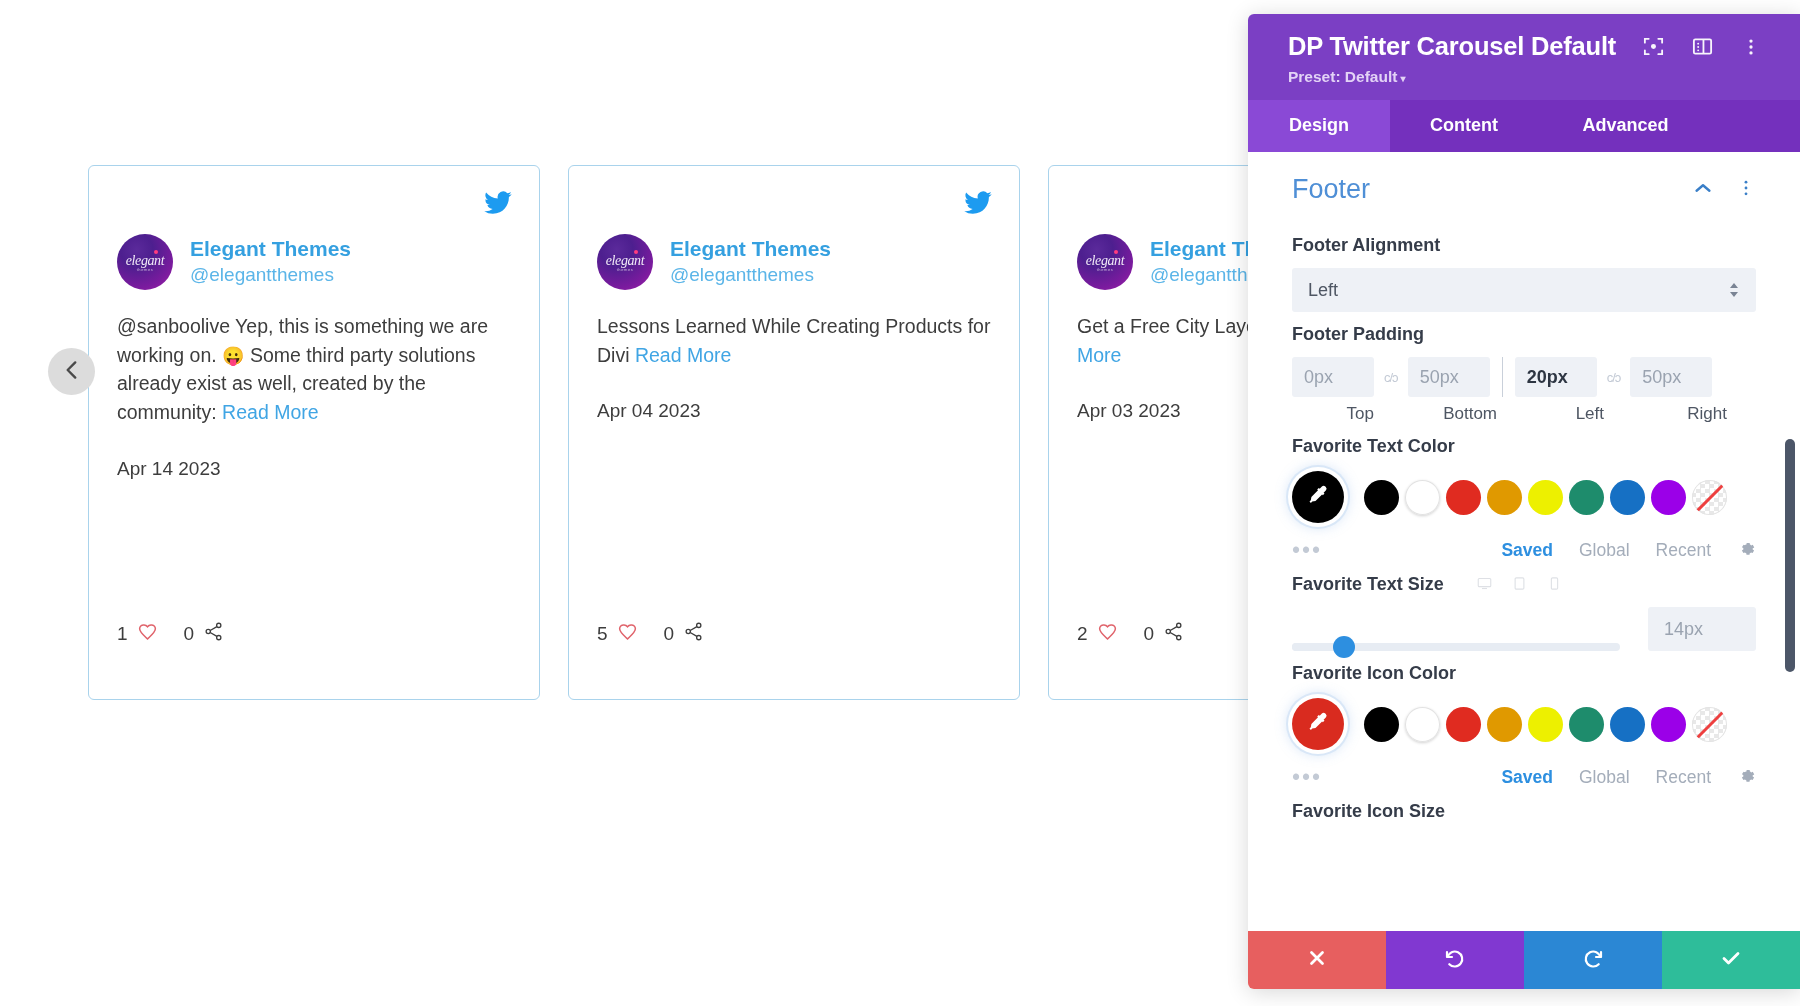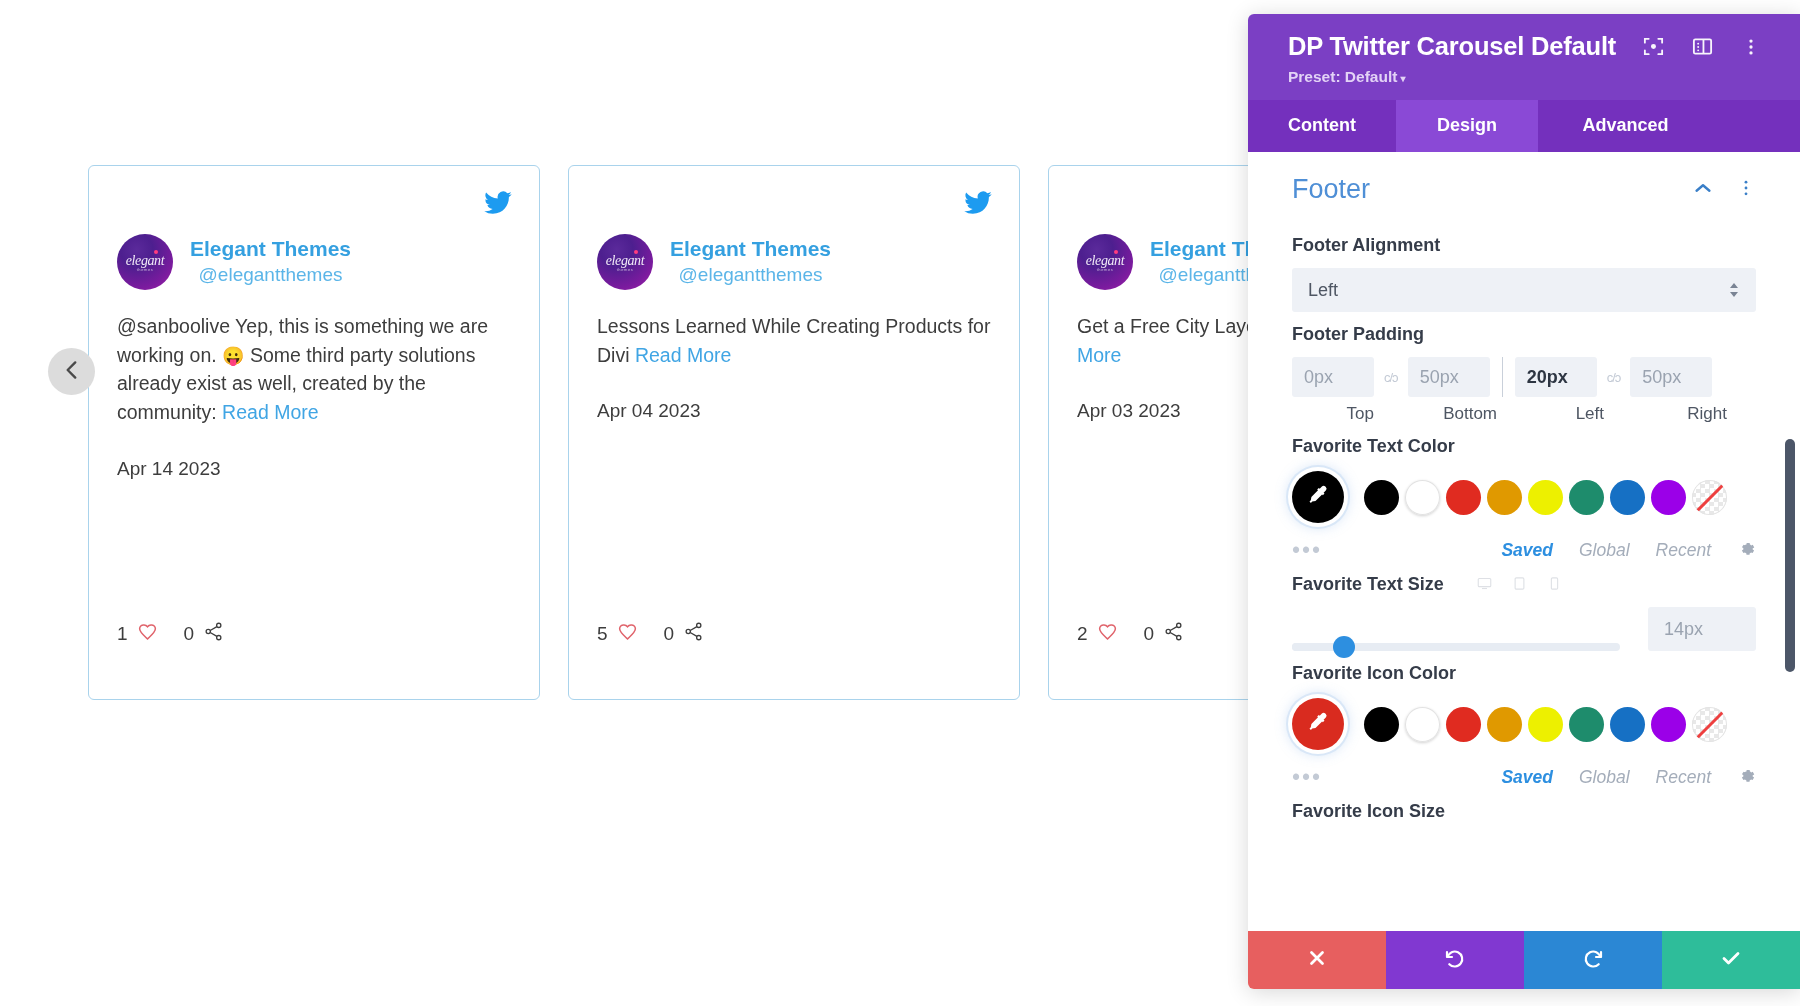--- a/index.html
+++ b/index.html
@@ -45,21 +45,21 @@
     font-size: 14px; font-style: italic; letter-spacing: -0.4px;
   }
   .tw-avatar .logo-dot {
     position: absolute; right: 15px; top: 16px; width: 4px; height: 4px;
     border-radius: 50%; background: #ff3d7f;
   }
   .tw-avatar .logo-sub {
     position: absolute; left: 0; right: 0; top: 33px; text-align: center;
     color: #cdb6dd; font-size: 4px; letter-spacing: 0.6px;
   }
-  .tw-names { display: flex; flex-direction: column; line-height: 1.28; min-width:0;text-align:center; }
+  .tw-names { display: flex; flex-direction: column; line-height: 1.28; min-width:0; }
   .tw-name { color: #35a0e0; font-size: 21px; font-weight: bold; white-space: nowrap; }
   .tw-handle { color: #5bb5e8; font-size: 19px; white-space: nowrap; }
 
   .tw-text {
     margin-top: 22px;
     font-size: 19.5px;
     line-height: 1.47;
     color: #3d3d3d;
     word-break: break-word;
   }
@@ -157,21 +157,21 @@
     box-shadow: inset 0 0 0 1px #e4e4e4;
   }
   .swatch.transparent::after {
     content: ""; position: absolute; left: -4px; top: 50%; width: 43px; height: 3px;
     background: #ee3f3f; transform: rotate(-45deg); transform-origin: center;
   }
 
   .palette-meta { display: flex; align-items: center; margin-top: 16px; }
   .palette-dots { color: #c3cad5; font-size: 23px; letter-spacing: 2px; line-height: 1; cursor: pointer; }
   .palette-tabs { margin-left: auto; display: flex; align-items: center; gap: 26px; }
-  .palette-tab { font-size: 17.5px; color: #a4adba; cursor: pointer; font-style: italic; }
+  .palette-tab { font-size: 17.5px; color: #a4adba; cursor: pointer; }
   .palette-tab.active { color: #2d8fe0; font-weight: bold; }
 
   .slider-row { display: flex; align-items: flex-end; gap: 28px; margin-top: 12px; }
   .slider-track {
     flex: 1; height: 8px; background: #e7ecf3; border-radius: 4px; position: relative; cursor: pointer;
   }
   .slider-fill { position: absolute; left: 0; top: 0; bottom: 0; width: 16%; background: #e7ecf3; border-radius: 4px; }
   .slider-thumb {
     position: absolute; left: 16%; top: 50%; transform: translate(-50%, -50%);
     width: 22px; height: 22px; border-radius: 50%; background: #2d8fe0; cursor: grab;
@@ -367,22 +367,22 @@
                   <circle cx="12" cy="18.5" r="1.8"></circle>
                 </g>
               </svg>
           </span>
         </span>
       </div>
       <div class="panel-preset"><span>Preset: Default</span><span class="preset-caret">▾</span></div>
     </div>
 
     <div class="panel-tabs">
+      <div class="panel-tab" id="tab-design">Design</div>
       <div class="panel-tab" id="tab-content">Content</div>
-      <div class="panel-tab" id="tab-design">Design</div>
       <div class="panel-tab" id="tab-advanced">Advanced</div>
     </div>
 
     <div class="panel-body">
       <div class="panel-scroll">
 
         <div class="section-head">
           <span class="section-title">Footer</span>
           <span class="section-head-icons">
             <span>

